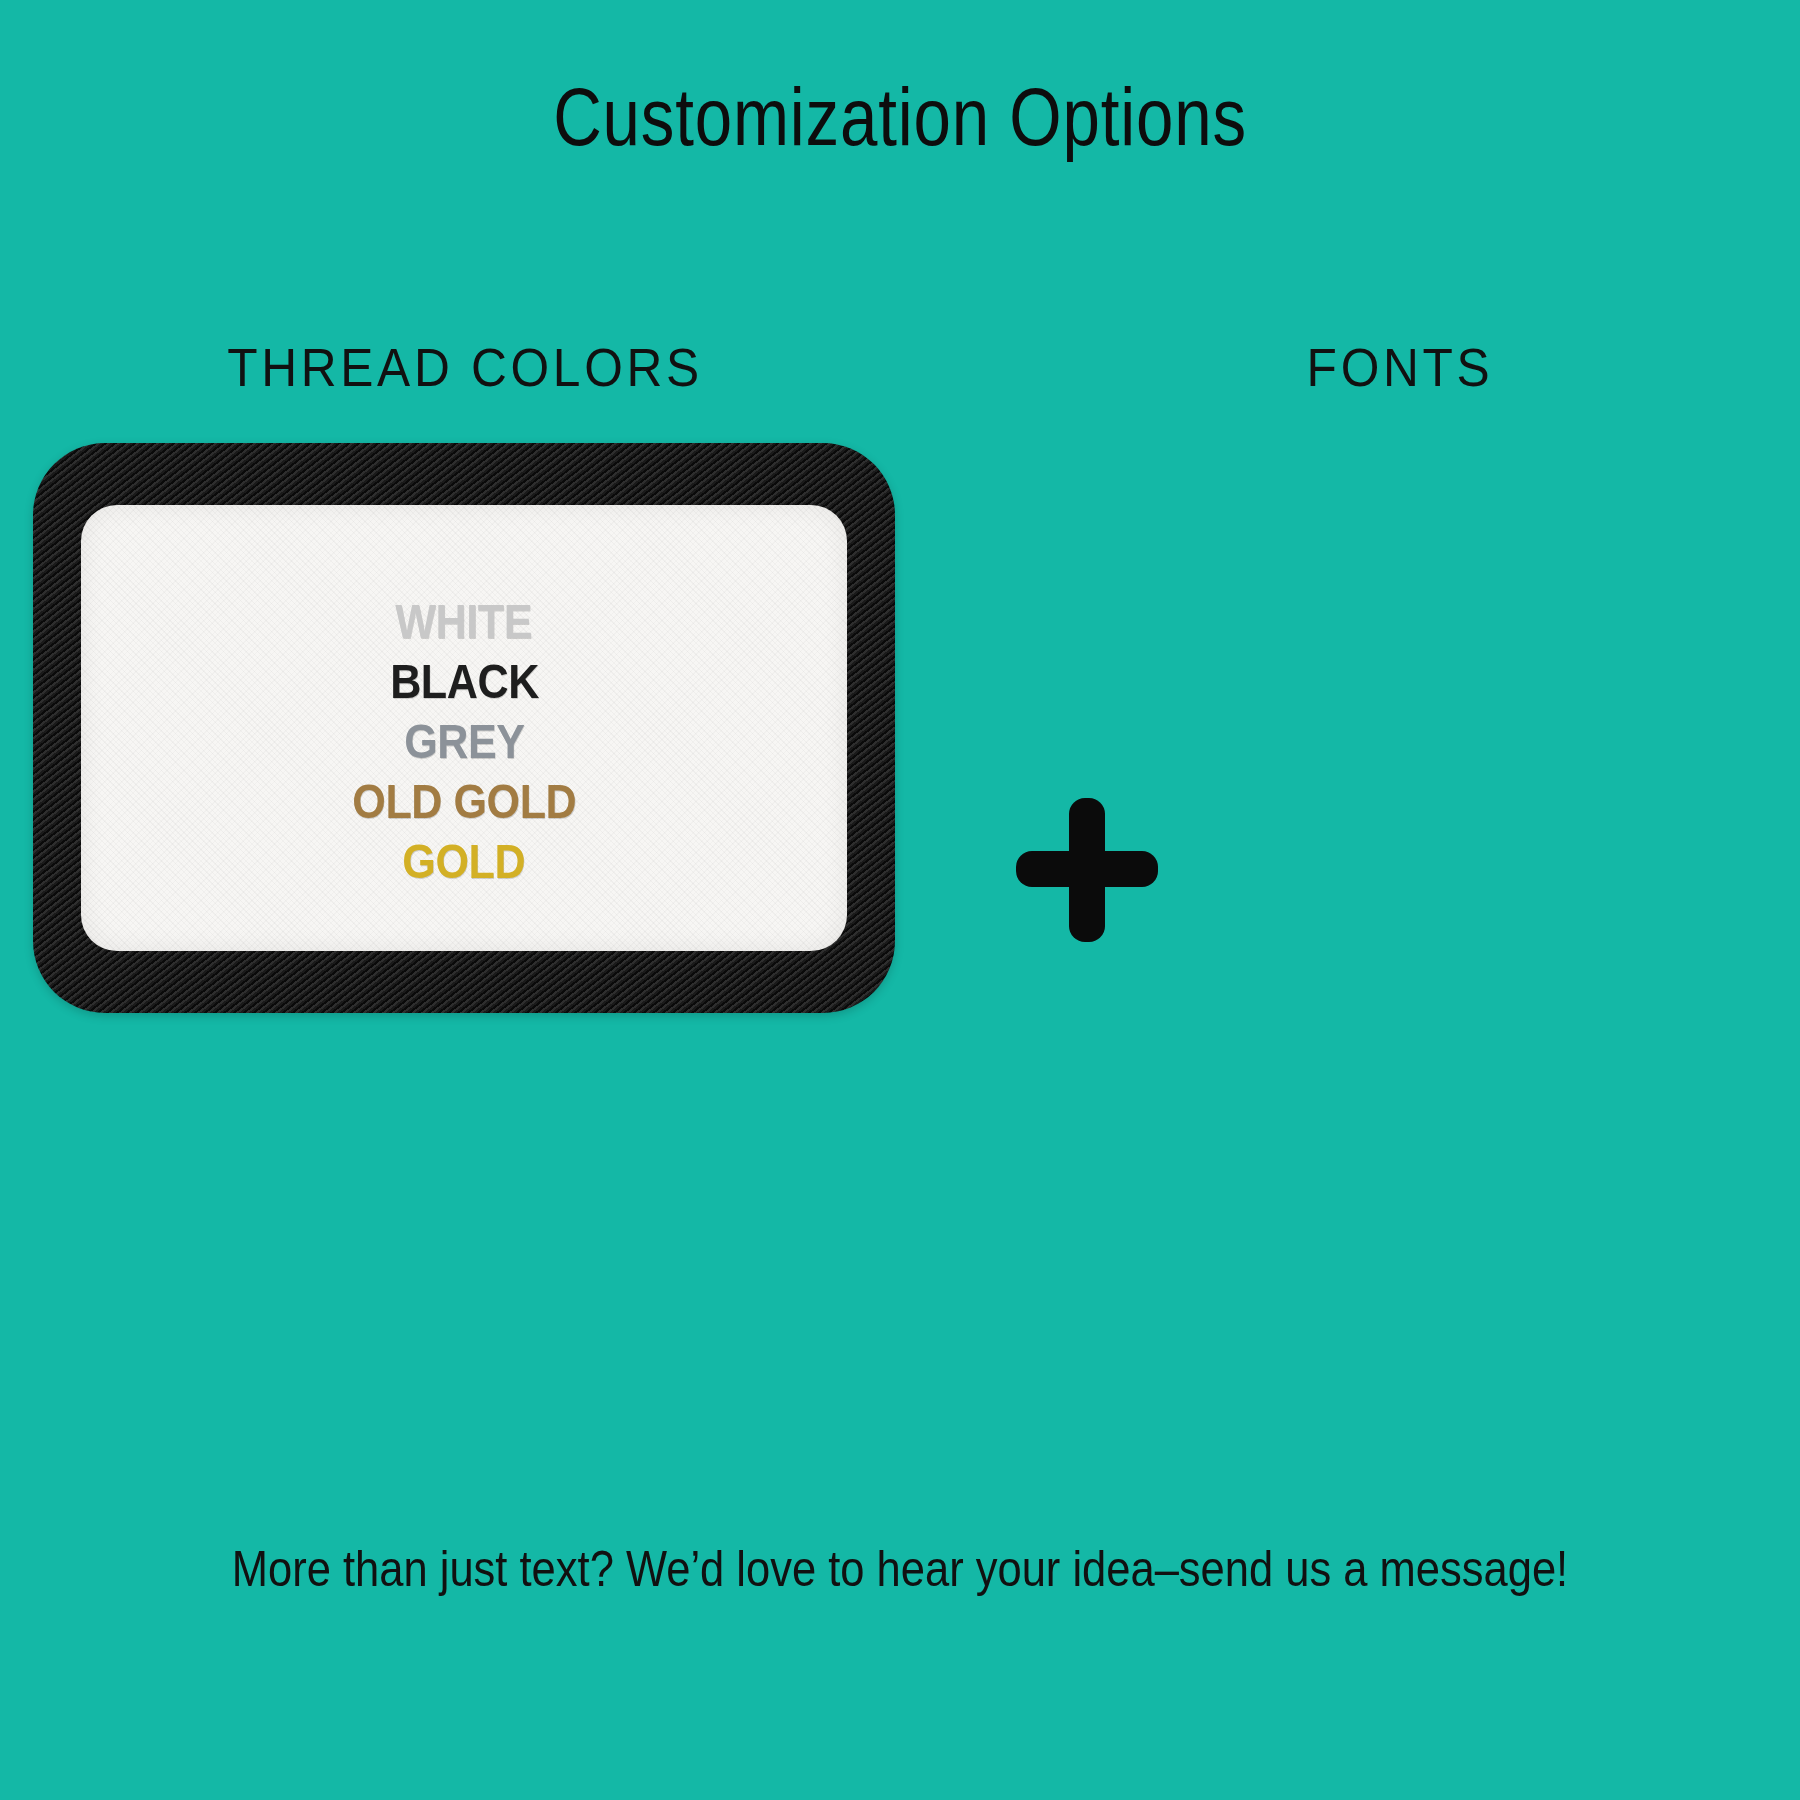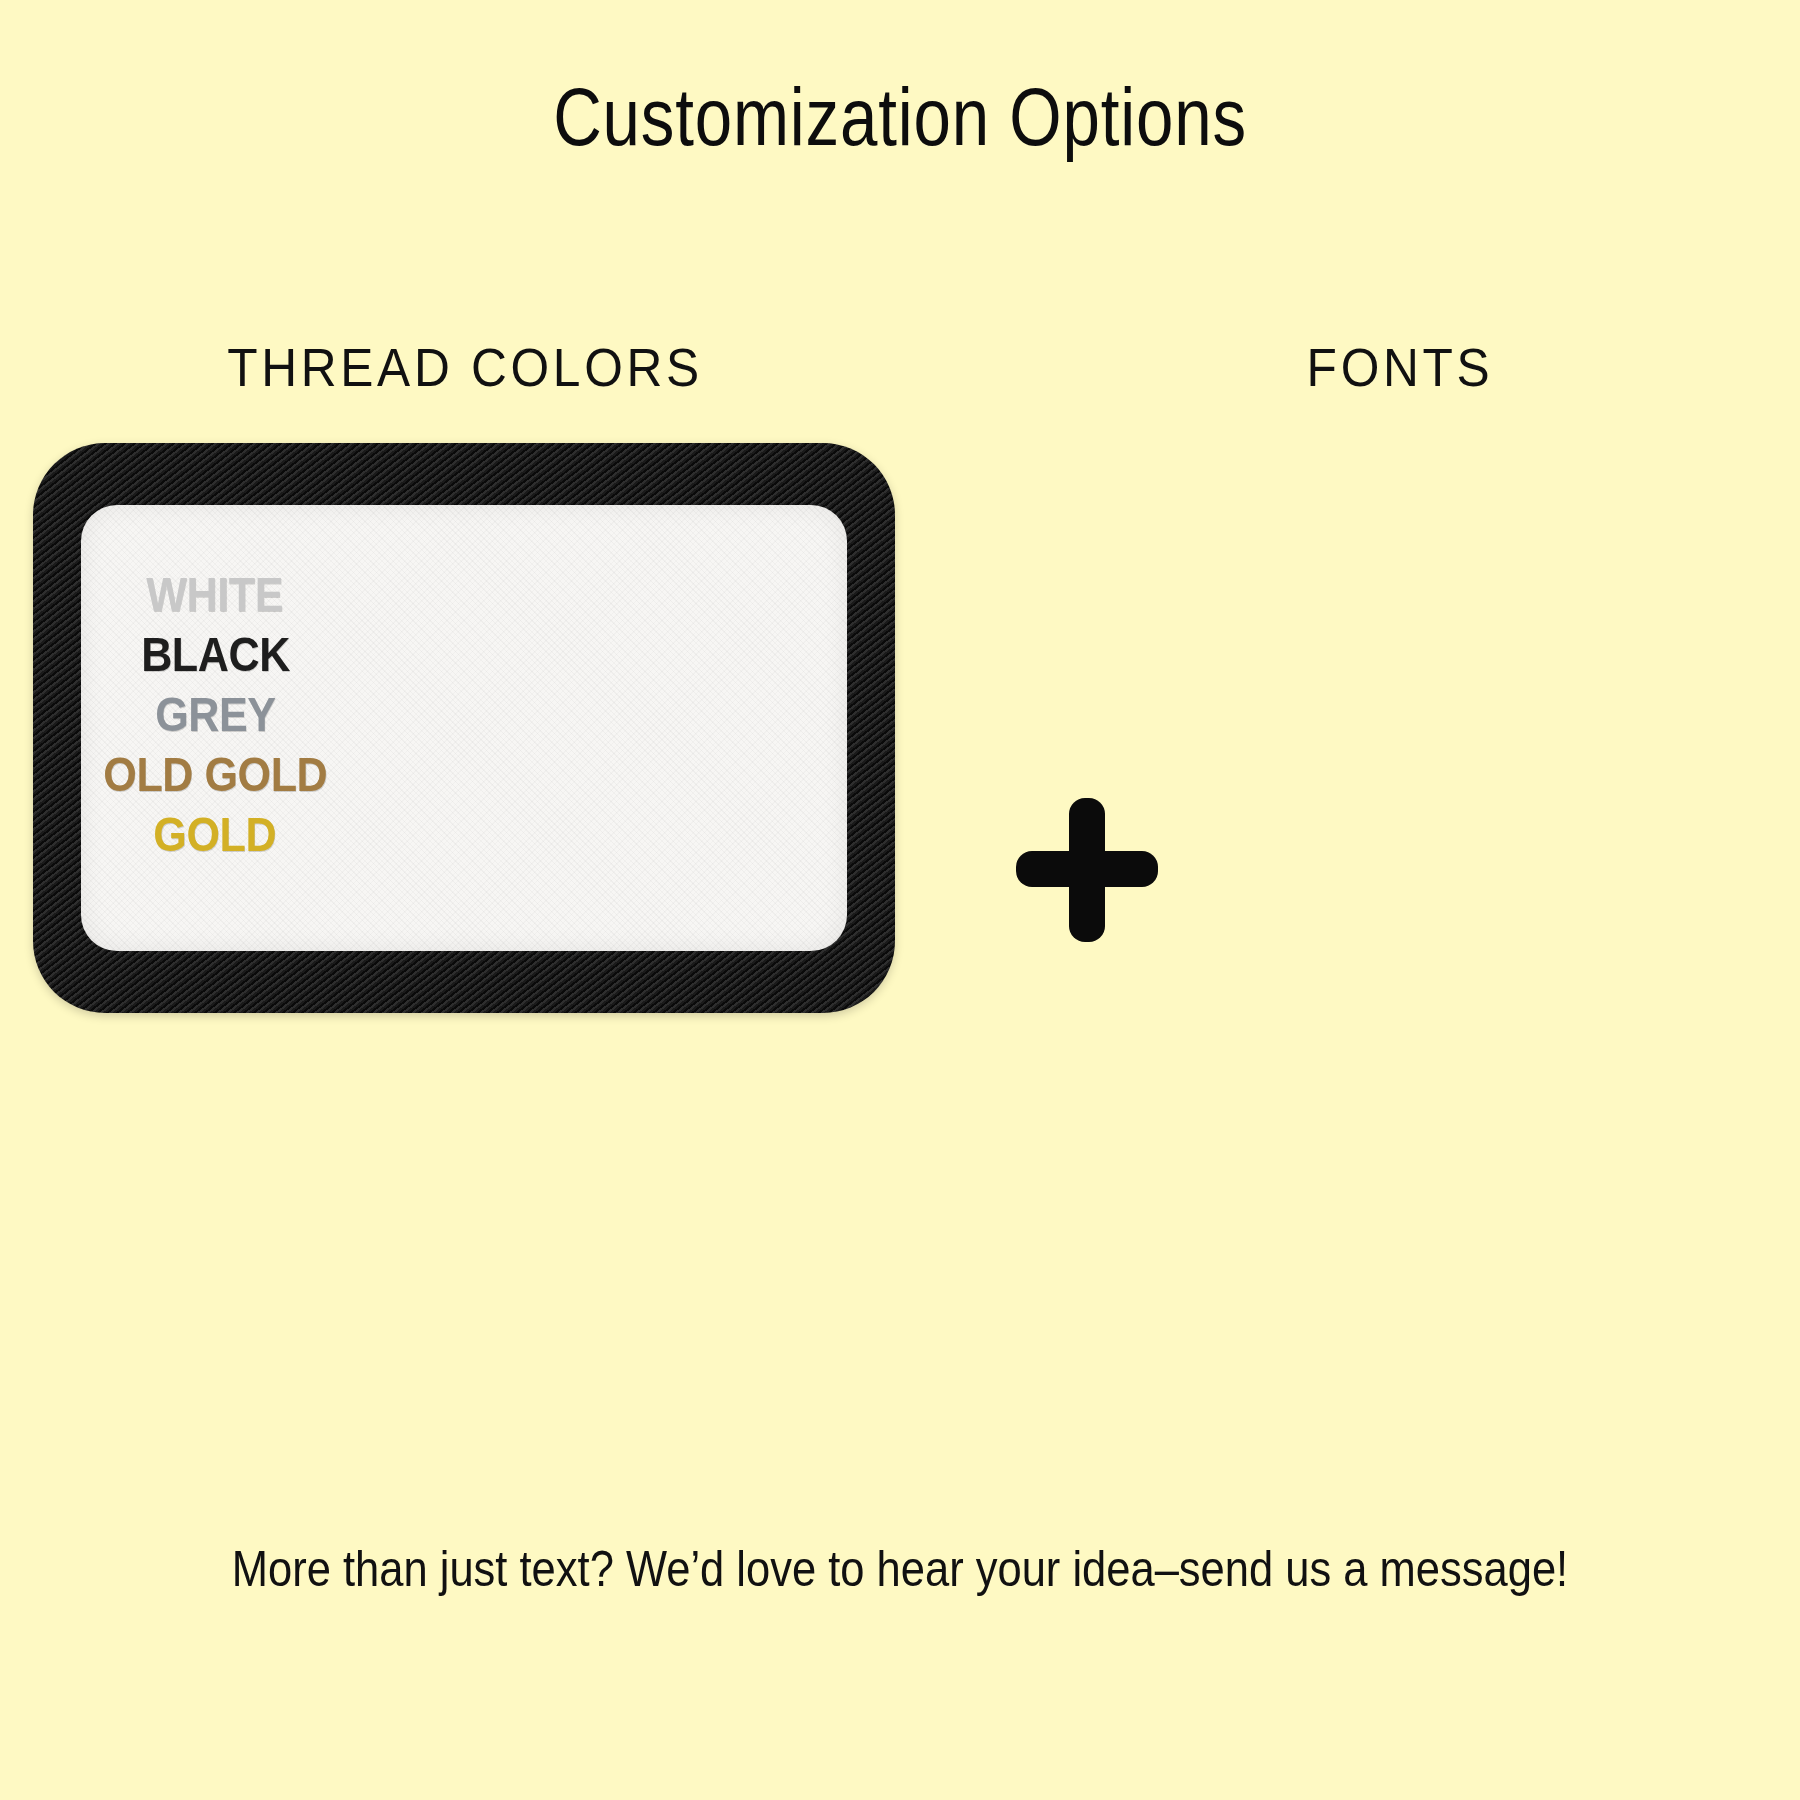--- a/index.html
+++ b/index.html
@@ -10,21 +10,21 @@
     height: 1800px;
     background: #ffffff;
     font-family: "Liberation Sans", sans-serif;
     overflow: hidden;
   }
 
   #page {
     position: relative;
     width: 1800px;
     height: 1800px;
-    background: #fef9c3;
+    background: #14b8a6;
   }
 
   
   .page-title {
     position: absolute;
     top: 70px;
     left: 0;
     width: 1800px;
     text-align: center;
     font-family: "Liberation Sans", sans-serif;
@@ -92,23 +92,23 @@
         rgba(255,255,255,0) 1px, rgba(255,255,255,0) 4px
       ),
       #f7f6f4;
     box-shadow: inset 0 0 26px rgba(0,0,0,0.07);
     overflow: hidden;
   }
 
   
   .color-grid {
     position: absolute;
-    left: 0; right: 0; top: 61px;
+    left: 0; right: 0; top: 88px;
     display: flex;
-    justify-content: space-between;
+    justify-content: center;
     padding: 0 14px;
   }
   .color-col {
     display: flex;
     flex-direction: column;
     align-items: center;
     gap: 4px;
   }
   .color-col#col-1 { width: 240px; }
   .color-col#col-2 { width: 240px; }

